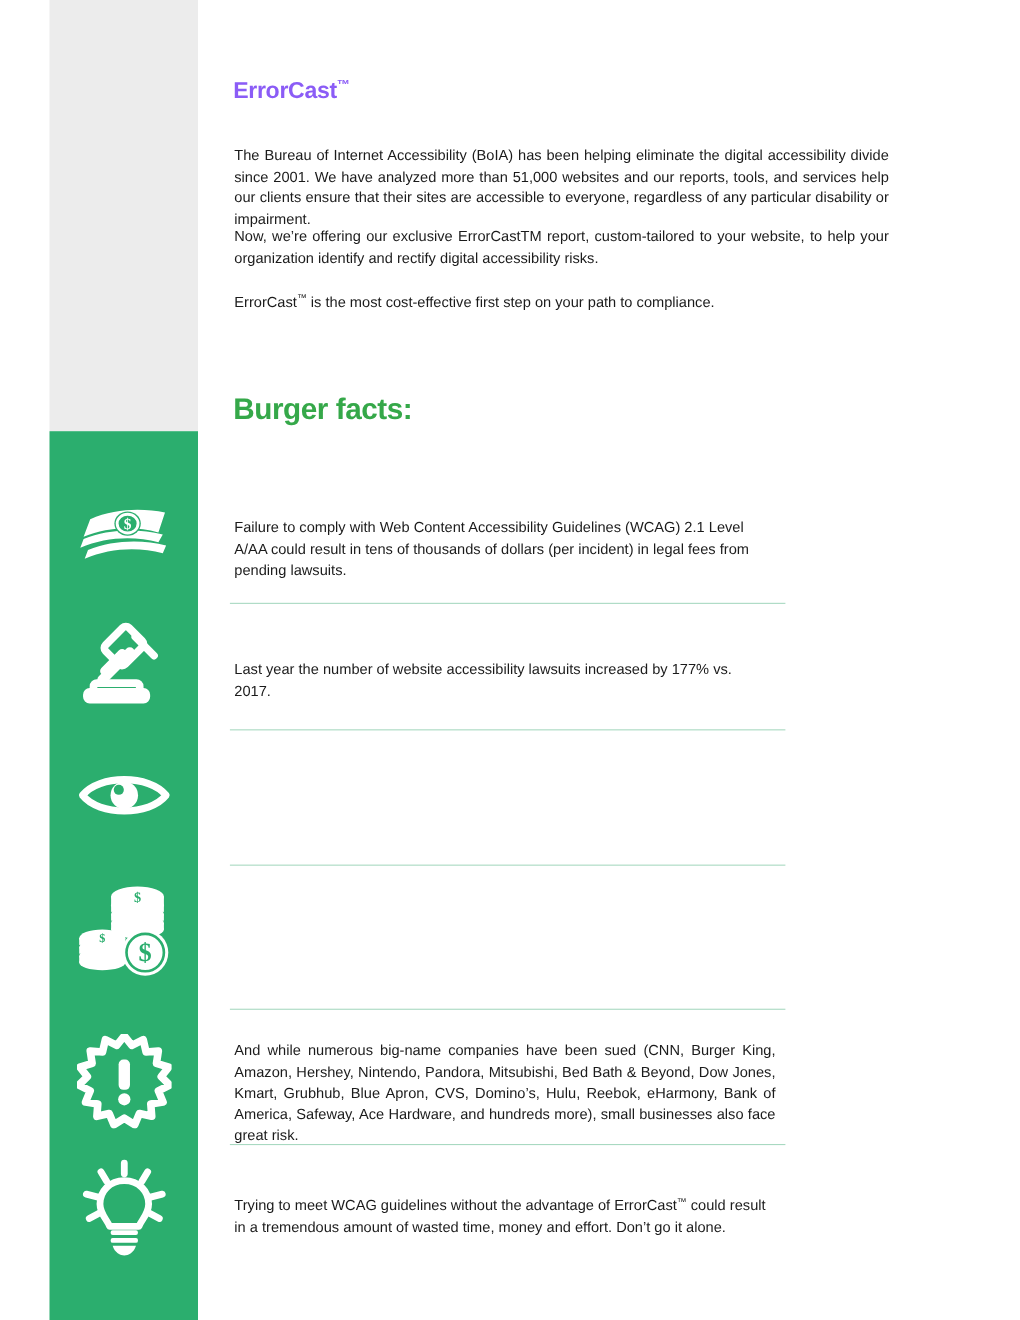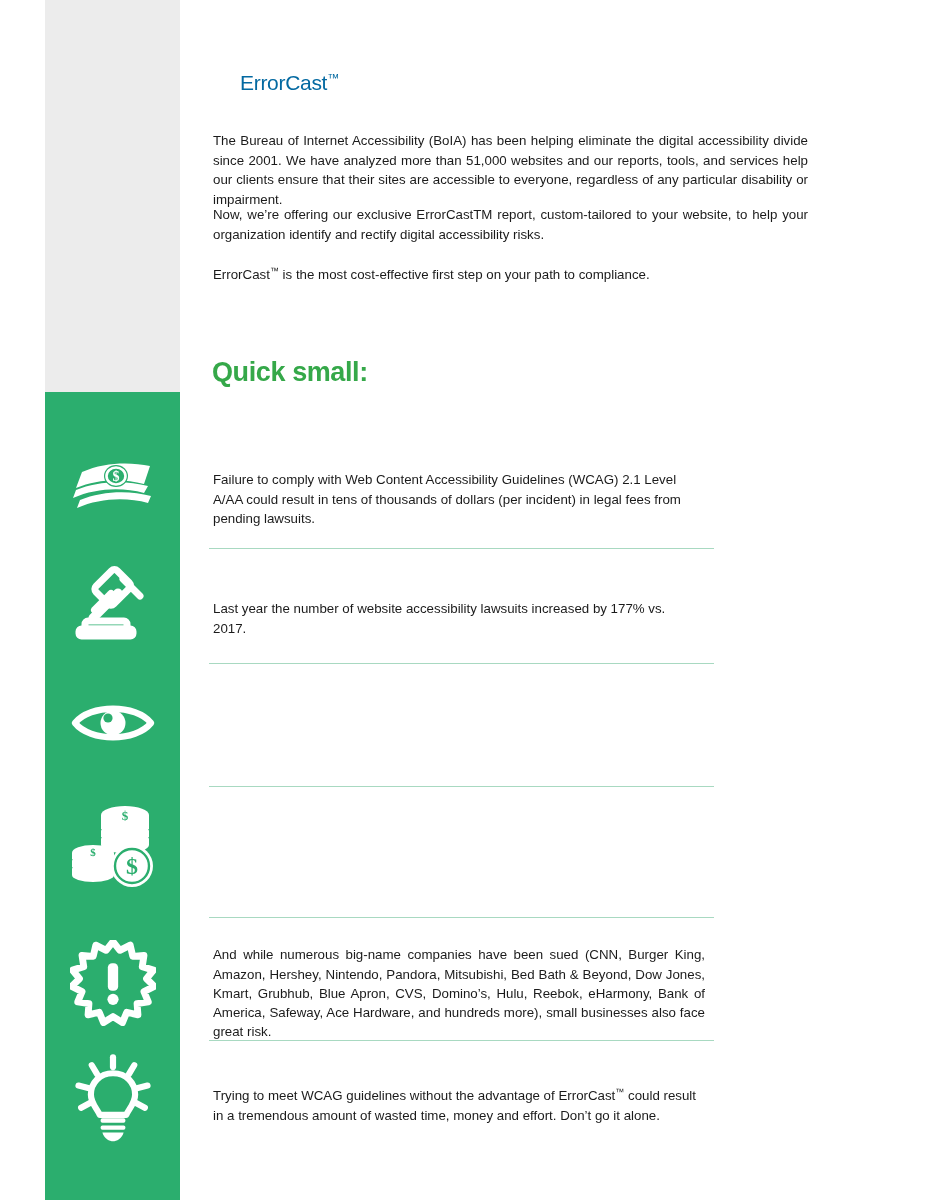--- a/index.html
+++ b/index.html
@@ -45,25 +45,24 @@
     top: 0;
     width: 600px;
     height: 1200px;
   }
 
   .doc-title {
     position: absolute;
     left: 3px;
     top: 57px;
     font-size: 21px;
-    font-weight: normal;
+    font-weight: bold;
     letter-spacing: -0.3px;
-    color: #0369a1;
+    color: #8b5cf6;
     line-height: 1.1;
-    margin-left: 28px;
   }
   .doc-title .tm {
     font-size: 12px;
     vertical-align: super;
     letter-spacing: 0;
   }
 
   .intro {
     position: absolute;
     left: 4px;
@@ -250,21 +249,21 @@
   </div>
 
   <div class="content">
 
     <h1 class="doc-title"><span>ErrorCast</span><span class="tm">™</span></h1>
 
     <p class="intro intro-1">The Bureau of Internet Accessibility (BoIA) has been helping eliminate the digital accessibility divide since 2001. We have analyzed more than 51,000 websites and our reports, tools, and services help our clients ensure that their sites are accessible to everyone, regardless of any particular disability or impairment.</p>
     <p class="intro intro-2">Now, we’re offering our exclusive ErrorCastTM report, custom-tailored to your website, to help your organization identify and rectify digital accessibility risks.</p>
     <p class="intro intro-3"><span>ErrorCast</span><span class="tm">™</span><span> is the most cost-effective first step on your path to compliance.</span></p>
 
-    <h2 class="quick-facts">Quick small:</h2>
+    <h2 class="quick-facts">Burger facts:</h2>
 
     <div class="facts">
 
       <p class="fact fact-0">Failure to comply with Web Content Accessibility Guidelines (WCAG) 2.1 Level A/AA could result in tens of thousands of dollars (per incident) in legal fees from pending lawsuits.</p>
       <div class="divider div-0"></div>
 
       <p class="fact fact-1">Last year the number of website accessibility lawsuits increased by 177% vs. 2017.</p>
       <div class="divider div-1"></div>
 
       <div class="divider div-2"></div>

